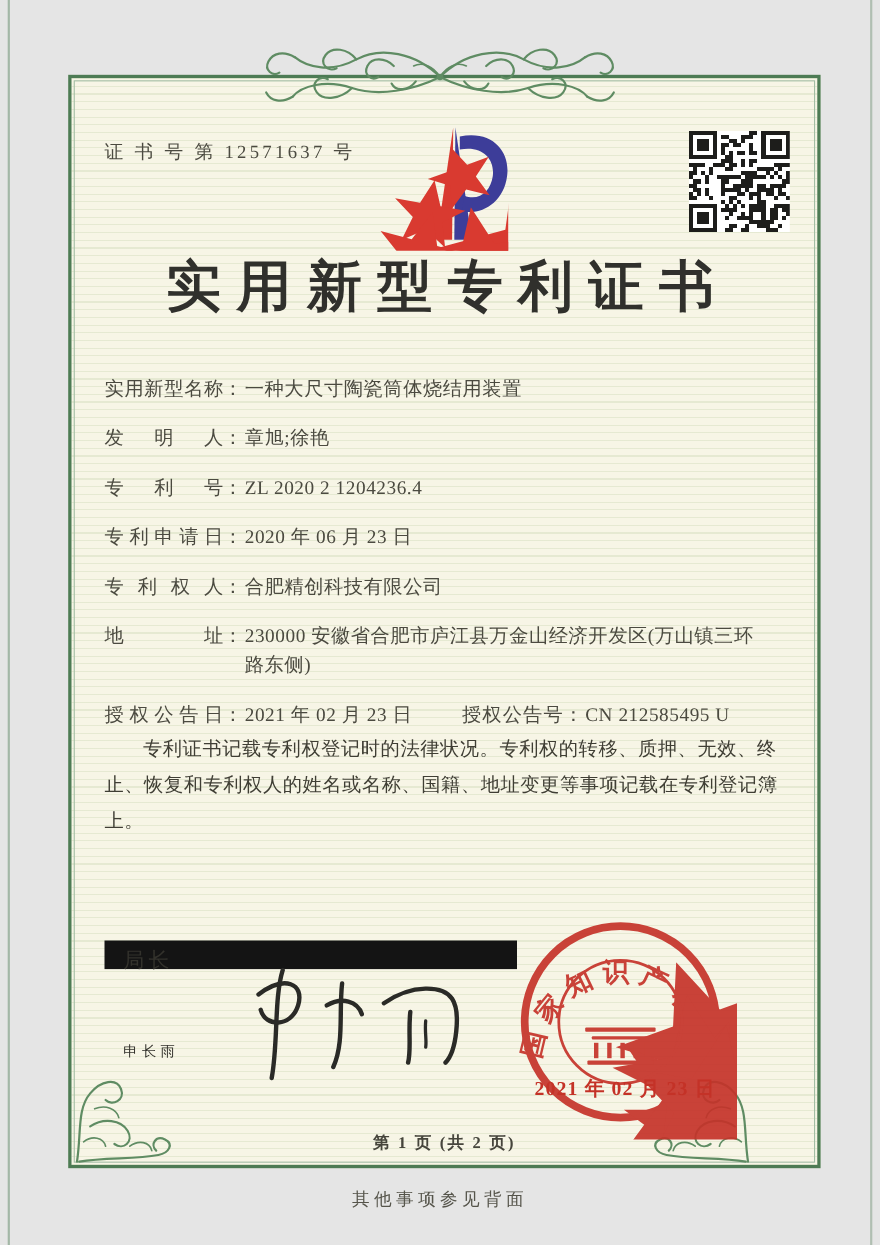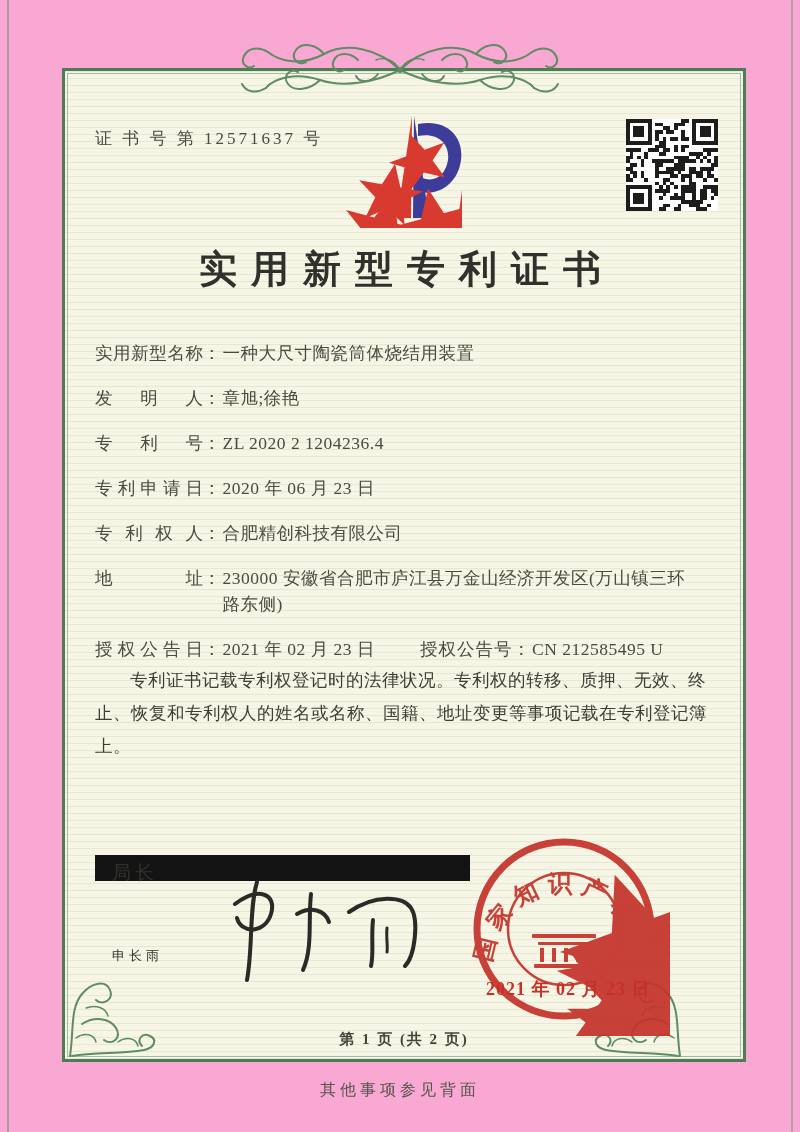--- a/index.html
+++ b/index.html
@@ -1,19 +1,19 @@
 <!DOCTYPE html>
 <html><head>
 <meta charset="utf-8">
 <style>
   * { margin:0; padding:0; box-sizing:border-box; }
   html,body { background:#ffffff; }
   .page {
     position:relative; width:800px; height:1132px; margin:0 auto;
-    background:#f9a8d4; overflow:hidden;
+    background:#e5e5e5; overflow:hidden;
     font-family:"Liberation Serif","DejaVu Serif",serif;
     color:#43423a;
   }
   
   .edge { position:absolute; top:0; height:1132px; width:0; }
   .edge-l { left:7px;  border-left:2px solid rgba(110,145,115,0.55); }
   .edge-r { right:7px; border-right:2px solid rgba(110,145,115,0.45); }
 
   
   .frame {
@@ -33,22 +33,22 @@
   .orn-br  { left:588px; top:968px; }
 
   .cert-no {
     position:absolute; left:95px; top:127px;
     font-size:17px; letter-spacing:3px; color:#4b4a40;
   }
   .logo { position:absolute; left:340px; top:110px; }
   .qr   { position:absolute; left:626px; top:119px; }
 
   .title {
-    position:absolute; left:0; top:244px; width:800px;
-    text-align:center; font-size:38px; font-weight:bold;
+    position:absolute; left:0; top:227px; width:800px;
+    text-align:center; font-size:50px; font-weight:bold;
     letter-spacing:14px; color:#30302c; text-indent:14px;
   }
 
   .fields { position:absolute; left:95px; top:340px; width:625px; font-size:17.5px; color:#4b4a40; }
   .row { position:relative; line-height:26px; margin-bottom:19px; white-space:nowrap; }
   .row-addr { white-space:normal; display:flex; }
   .lbl { display:inline-block; width:108px; text-align:justify; text-align-last:justify; vertical-align:top; }
   .colon { display:inline-block; margin-right:2px; }
   .val { letter-spacing:0.5px; }
   .row-addr .val { width:468px; display:inline-block; white-space:normal; }

